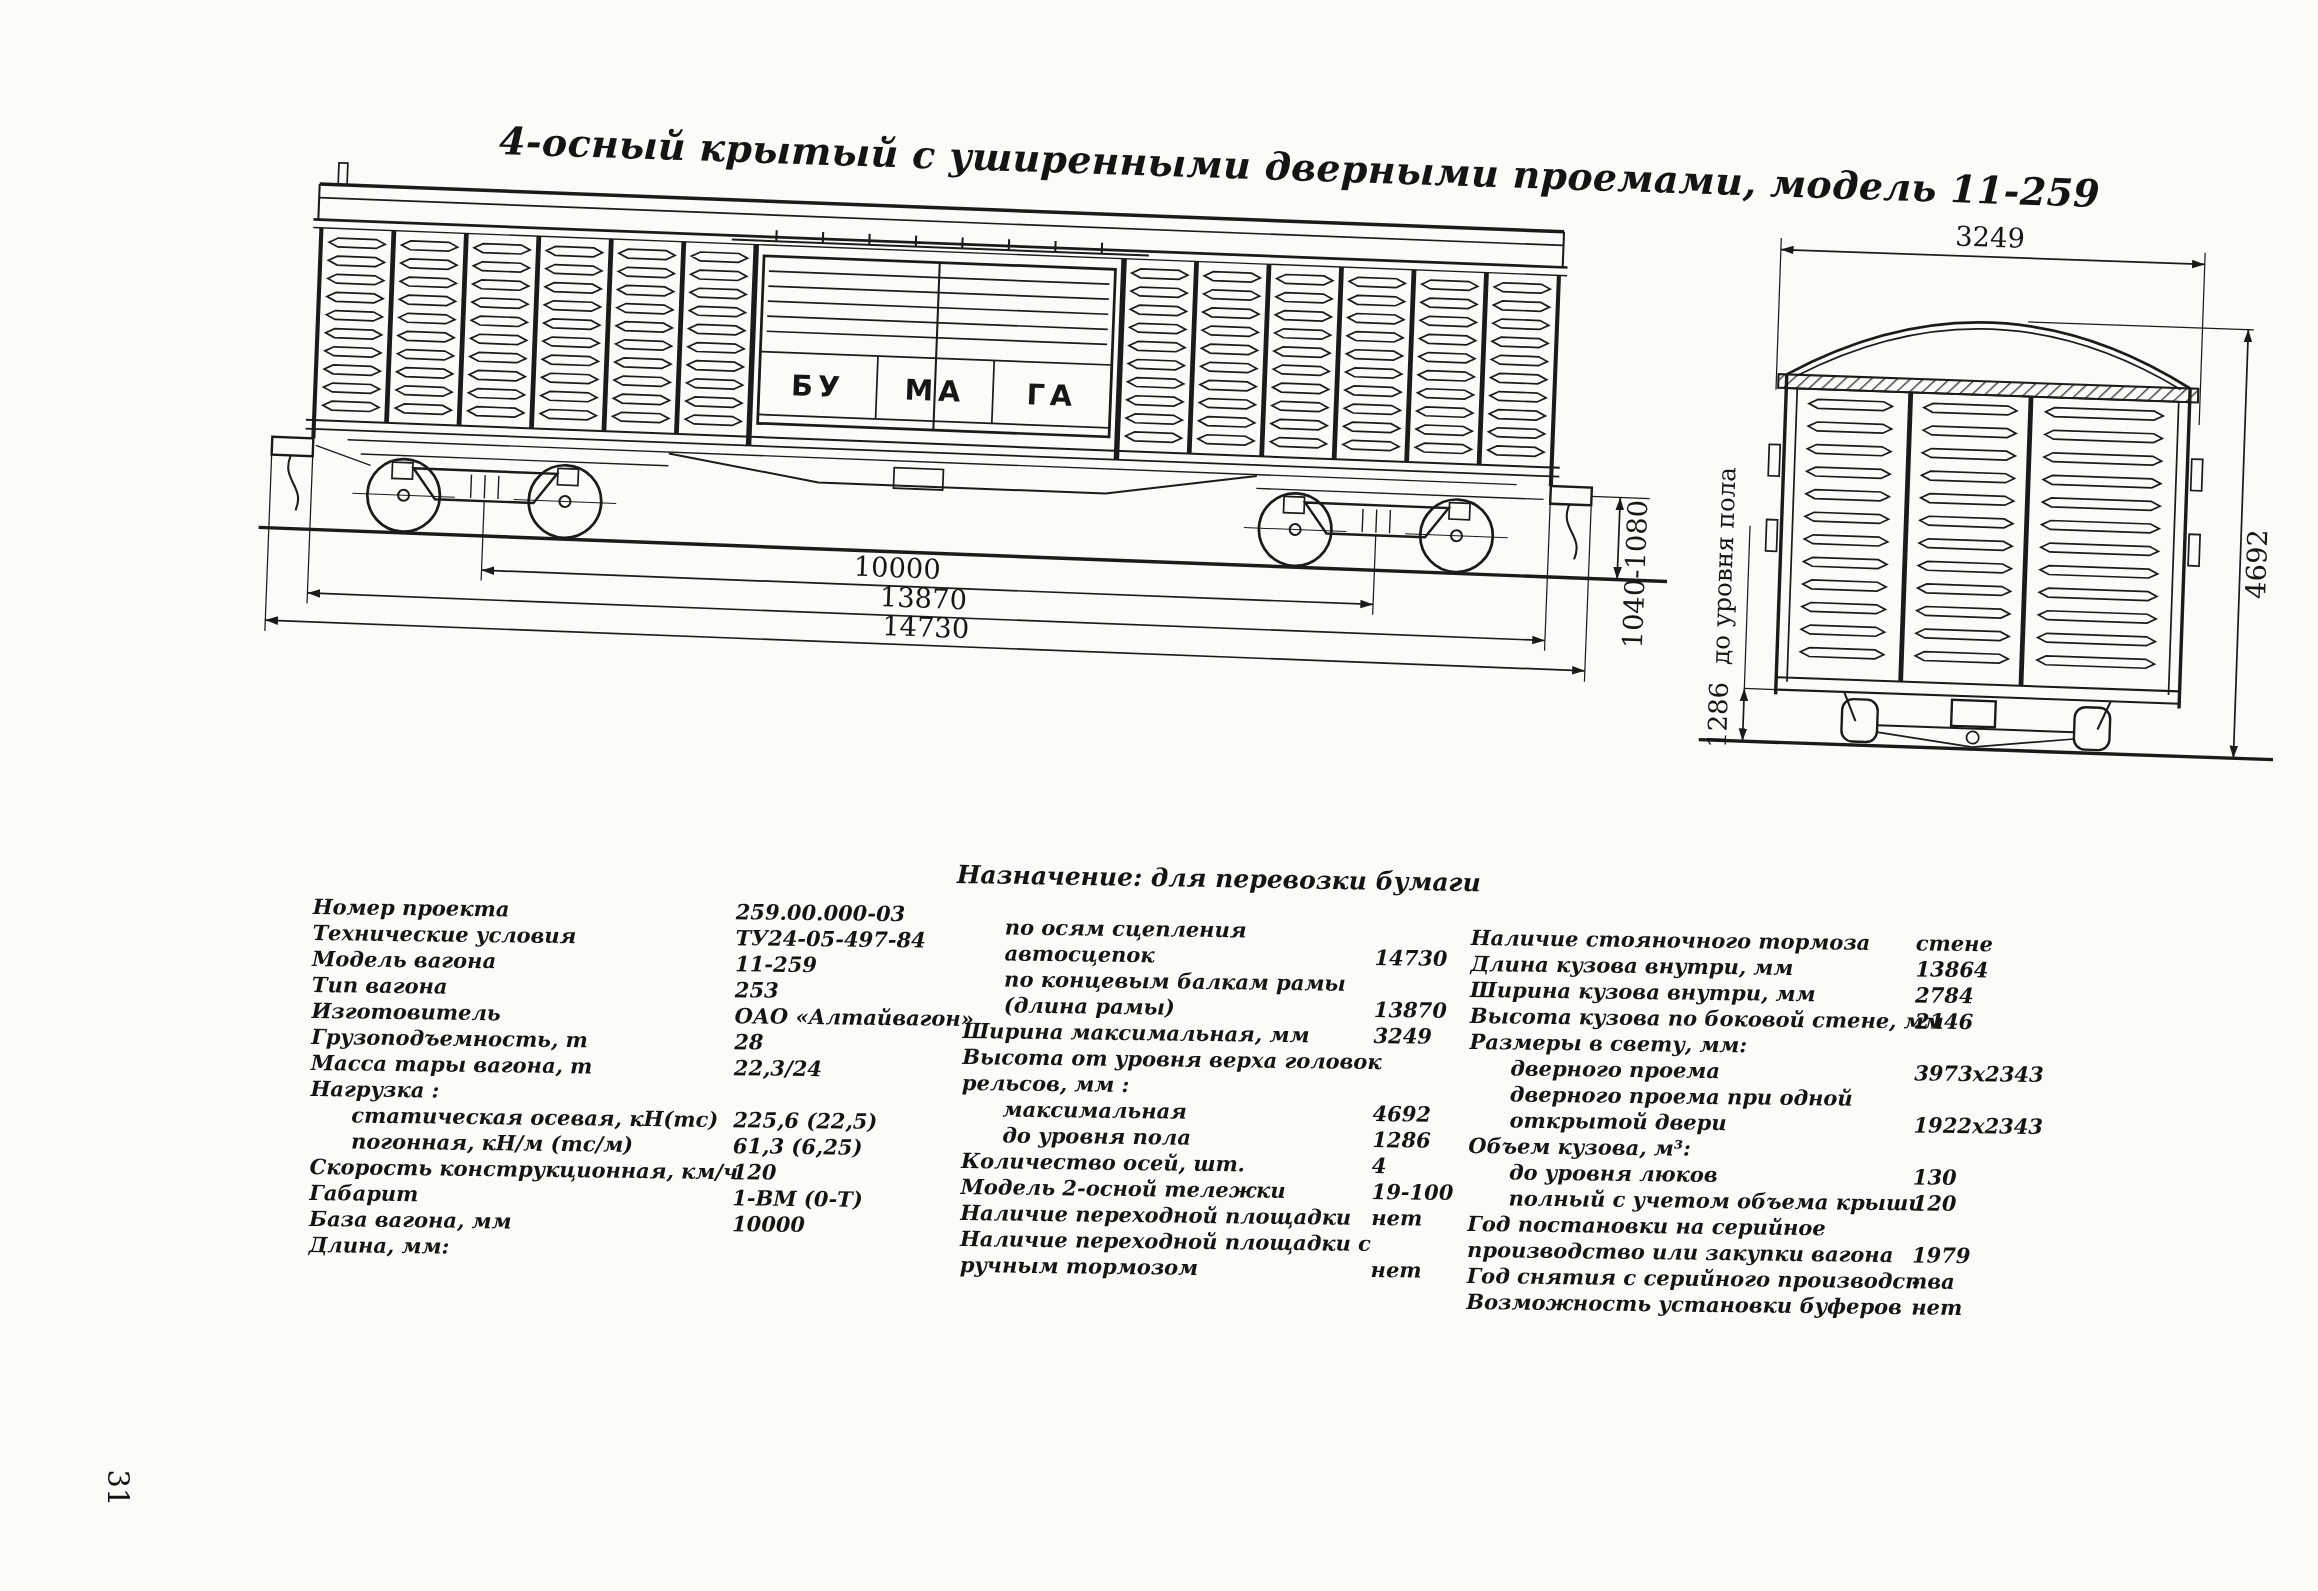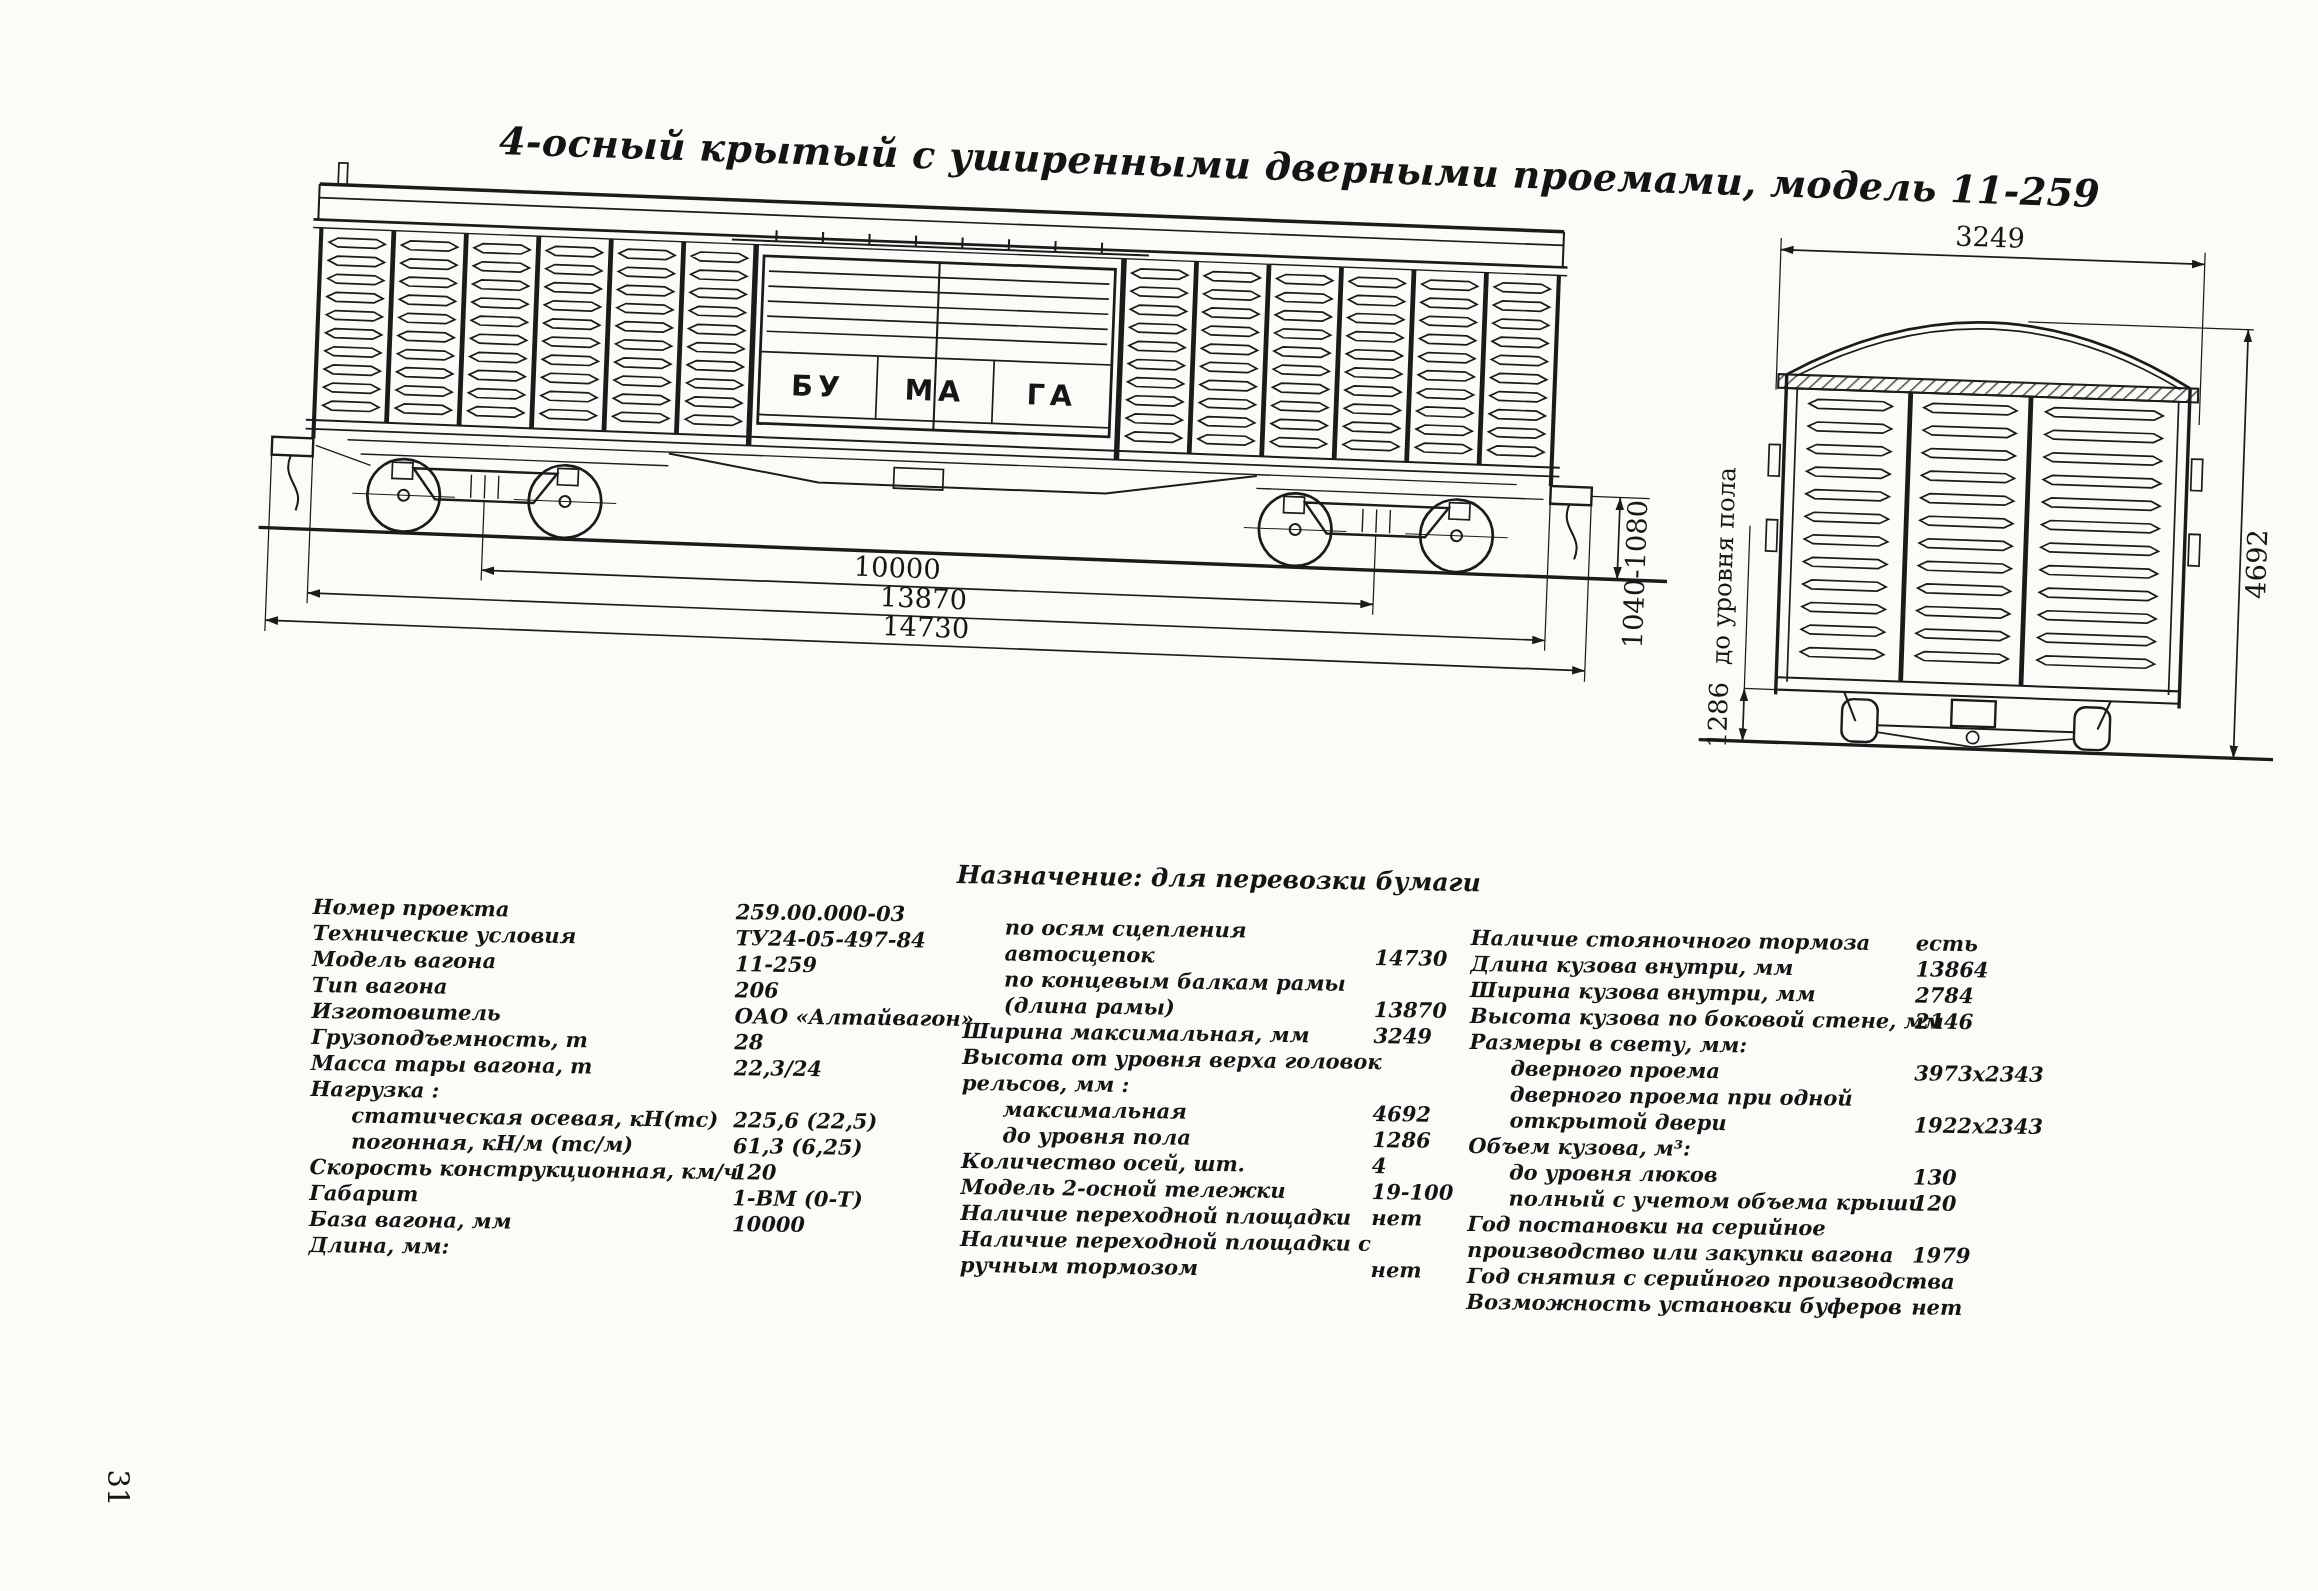--- a/index.html
+++ b/index.html
@@ -409,21 +409,21 @@
         <span class="spec-value">ТУ24-05-497-84</span>
       </div>
 
       <div class="spec-row">
         <span class="spec-label">Модель вагона</span>
         <span class="spec-value">11-259</span>
       </div>
 
       <div class="spec-row">
         <span class="spec-label">Тип вагона</span>
-        <span class="spec-value">206</span>
+        <span class="spec-value">253</span>
       </div>
 
       <div class="spec-row">
         <span class="spec-label">Изготовитель</span>
         <span class="spec-value">ОАО «Алтайвагон»</span>
       </div>
 
       <div class="spec-row">
         <span class="spec-label">Грузоподъемность, т</span>
         <span class="spec-value">28</span>
@@ -538,21 +538,21 @@
 
       <div class="spec-row">
         <span class="spec-label">ручным тормозом</span>
         <span class="spec-value">нет</span>
       </div>
     </div>
   <div class="spec-col col3">
 
       <div class="spec-row">
         <span class="spec-label">Наличие стояночного тормоза</span>
-        <span class="spec-value">есть</span>
+        <span class="spec-value">стене</span>
       </div>
 
       <div class="spec-row">
         <span class="spec-label">Длина кузова внутри, мм</span>
         <span class="spec-value">13864</span>
       </div>
 
       <div class="spec-row">
         <span class="spec-label">Ширина кузова внутри, мм</span>
         <span class="spec-value">2784</span>

